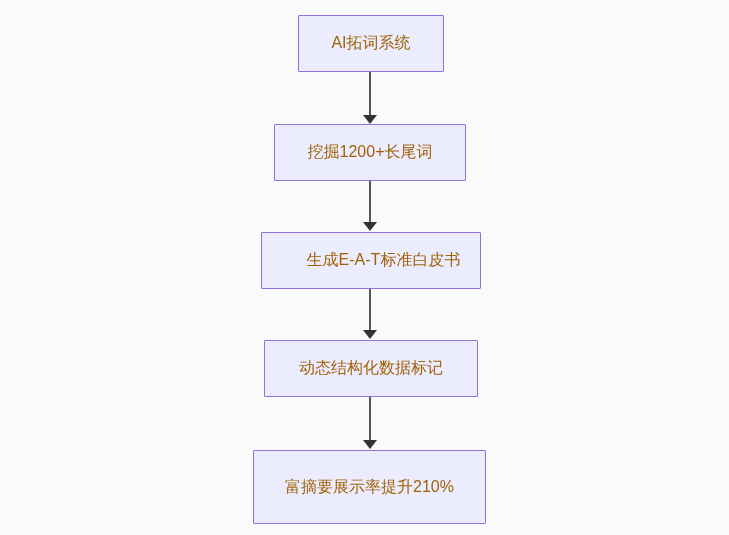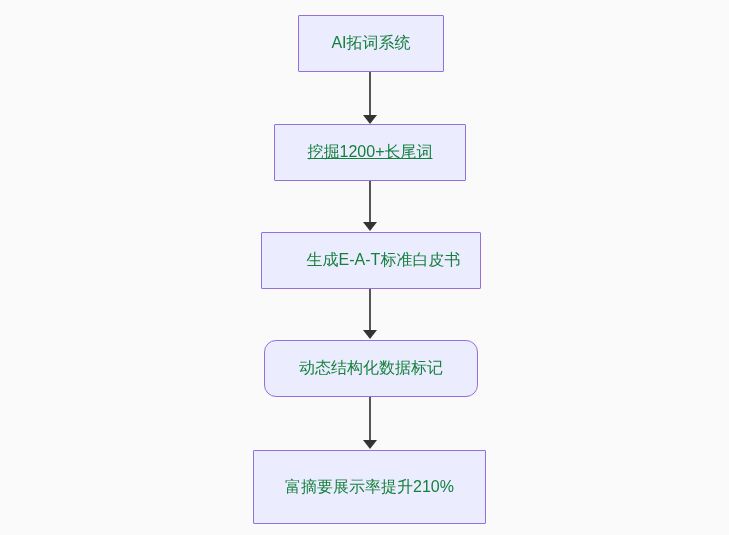--- a/index.html
+++ b/index.html
@@ -17,29 +17,29 @@
   .node {
     position: absolute;
     box-sizing: border-box;
     background: #ECECFF;
     border: 1px solid #9370DB;
     border-radius: 1px;
     display: flex;
     align-items: center;
     justify-content: center;
     font-size: 16px;
-    color: #15803d;
+    color: #a16207;
     text-align: center;
     white-space: nowrap;
   }
   
   .n1 { left: 298px; top: 15px;  width: 146px; height: 57px; }
-  .n2 { left: 274px; top: 124px; width: 192px; height: 57px; text-decoration: underline; }
+  .n2 { left: 274px; top: 124px; width: 192px; height: 57px; }
   .n3 { left: 261px; top: 232px; width: 220px; height: 57px; padding-left: 25px; }
-  .n4 { left: 264px; top: 340px; width: 214px; height: 57px; border-radius: 12px; }
+  .n4 { left: 264px; top: 340px; width: 214px; height: 57px; }
   .n5 { left: 253px; top: 450px; width: 233px; height: 74px; }
 
   .edge-line {
     position: absolute;
     left: 369px;
     width: 2px;
     background: #555555;
   }
   .e1 { top: 72px;  height: 44px; }
   .e2 { top: 181px; height: 42px; }

